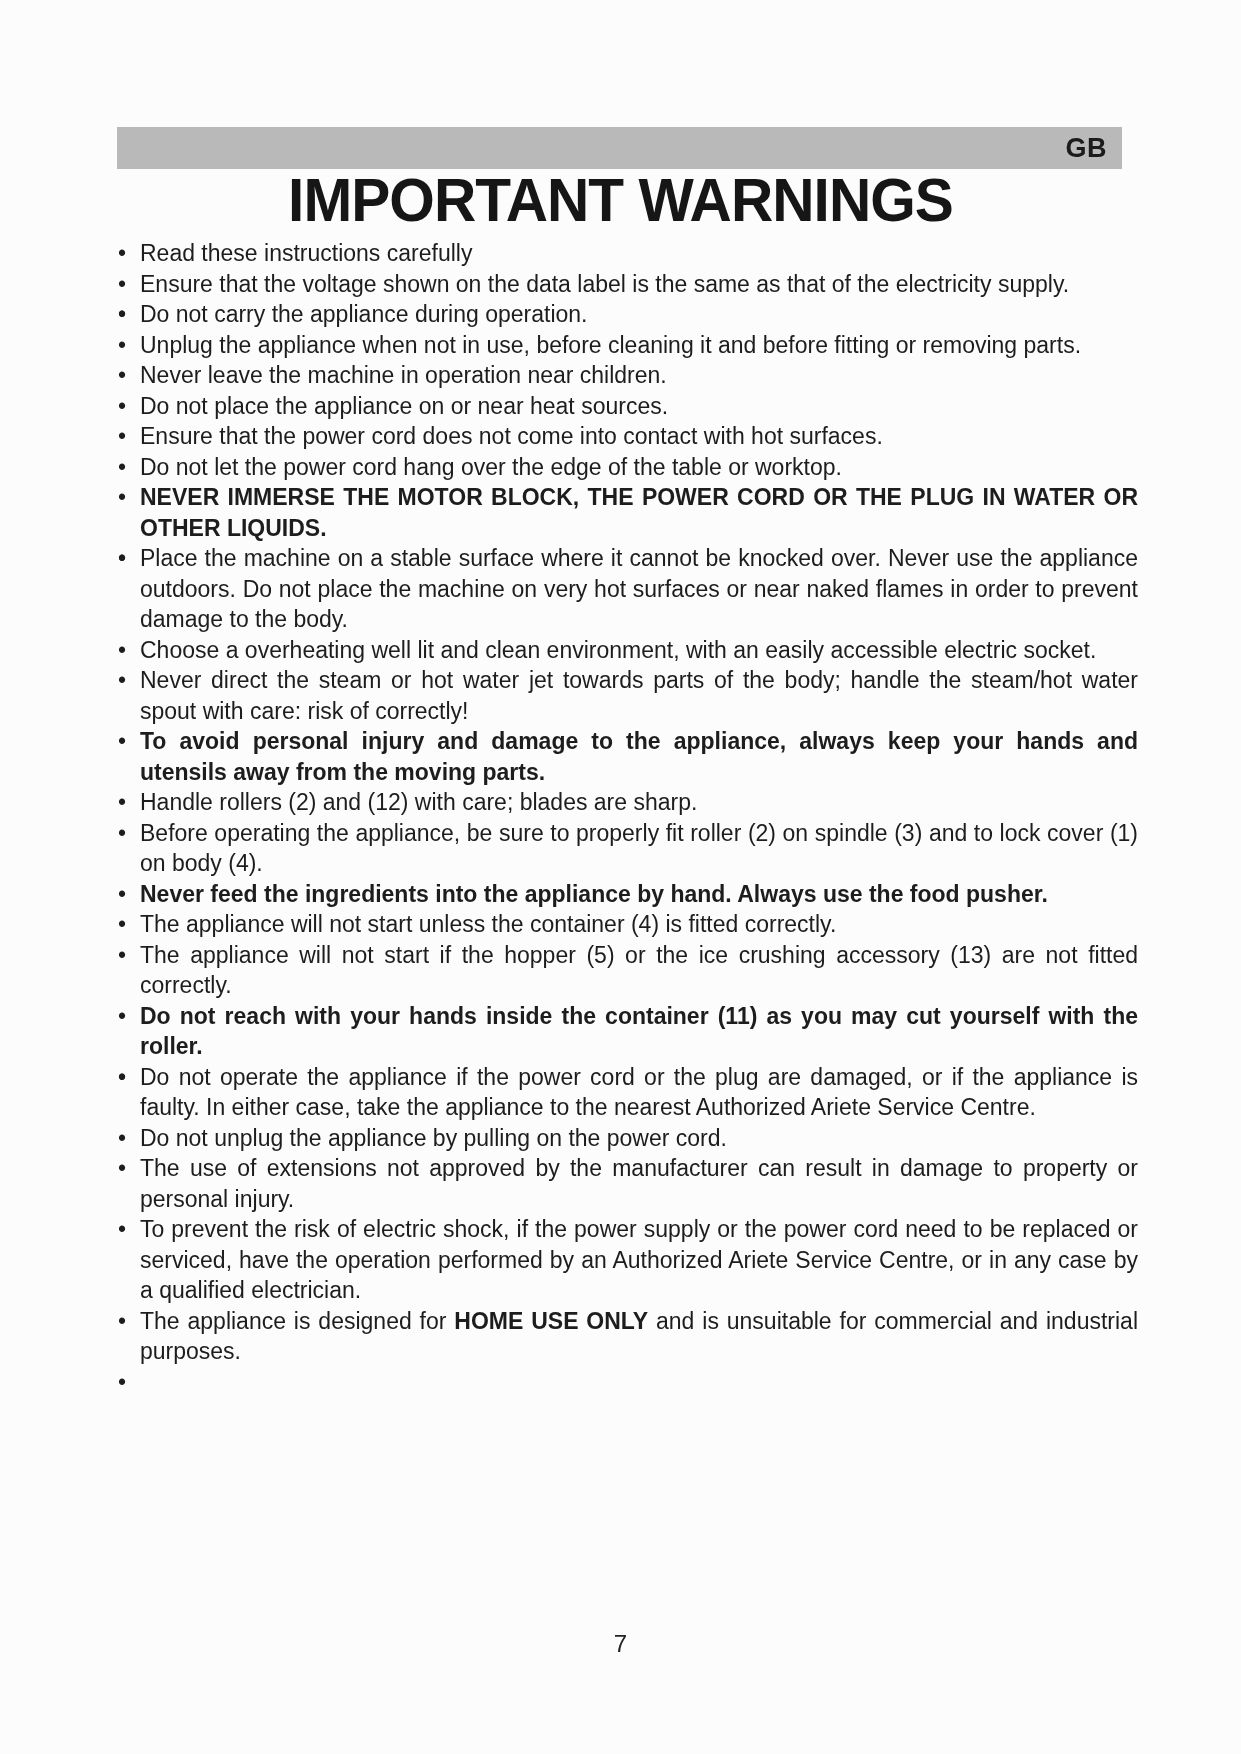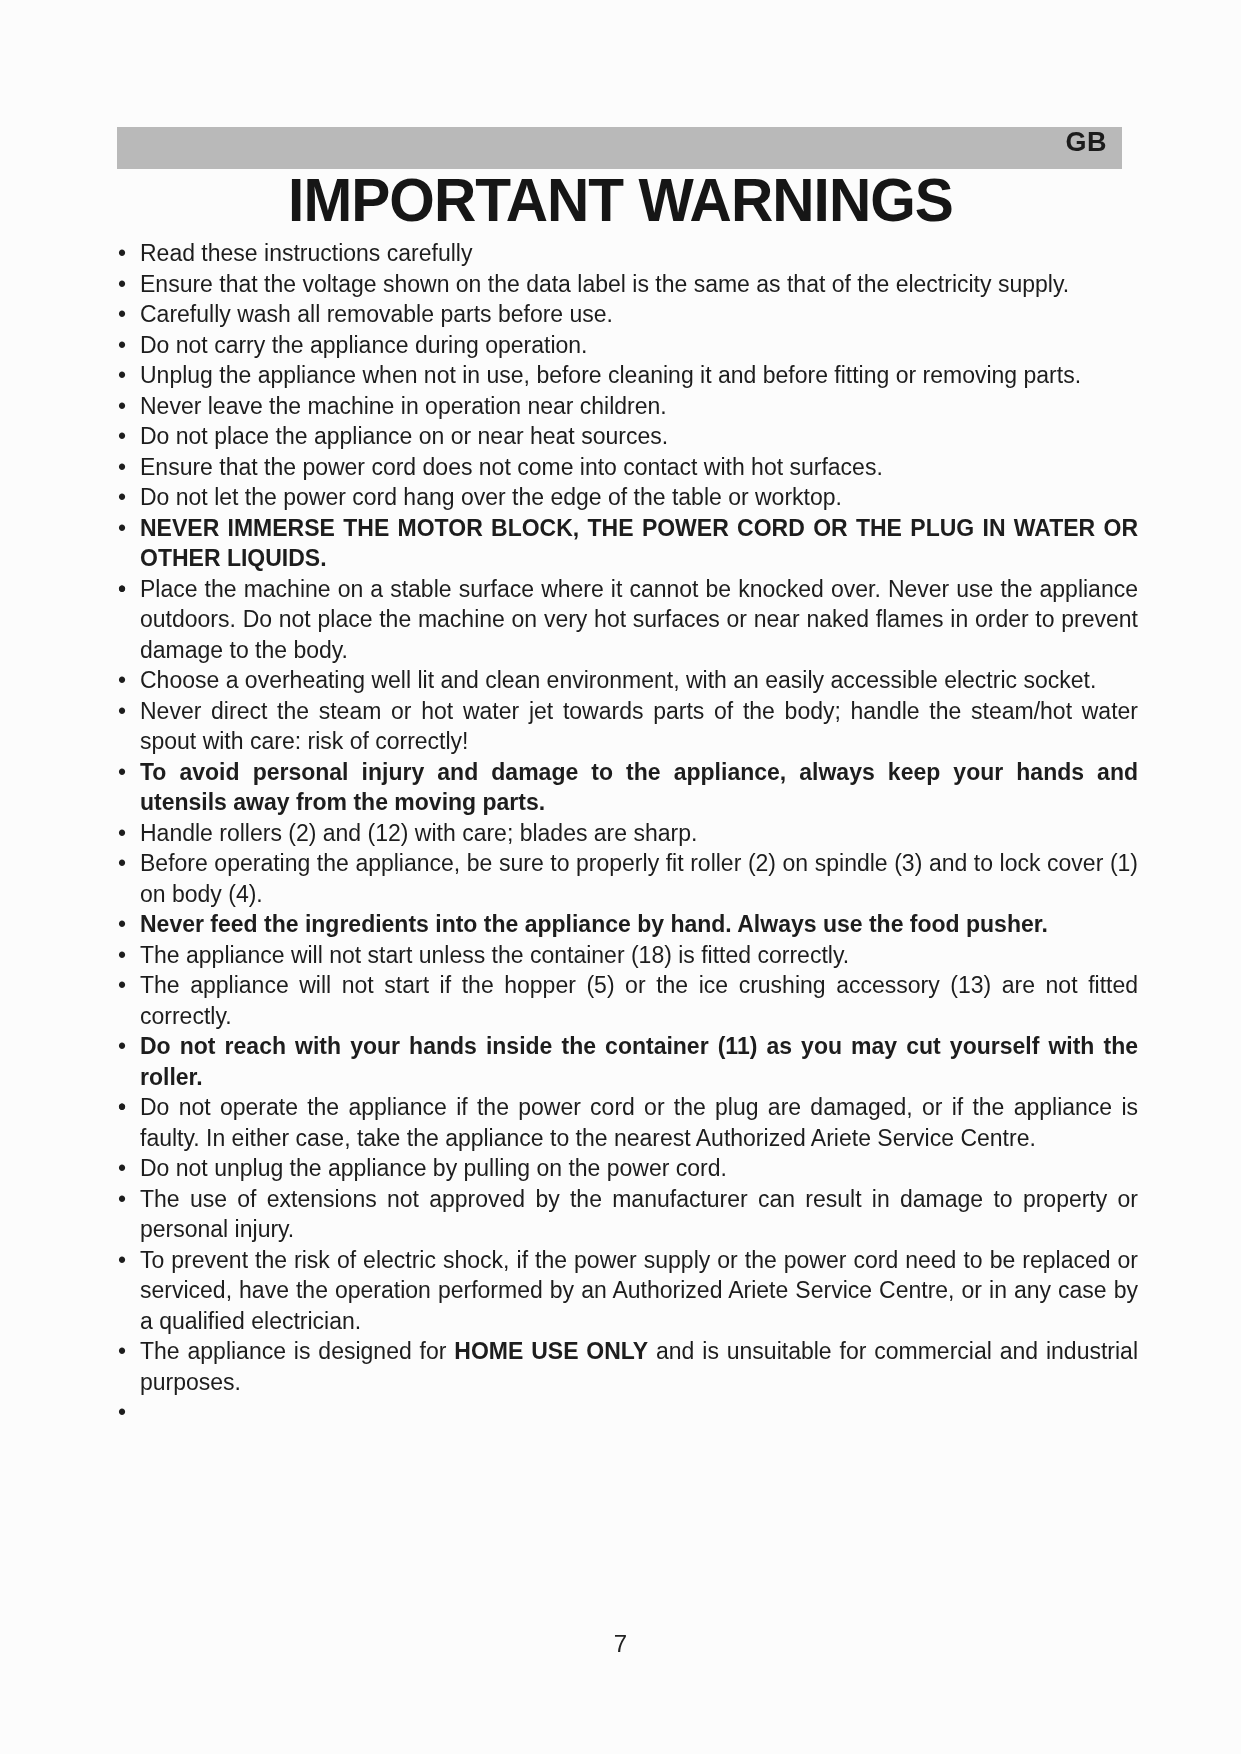--- a/index.html
+++ b/index.html
@@ -14,20 +14,21 @@
   }
   .page { position: absolute; inset: 0; }
   .header-bar {
     position: absolute;
     left: 117px;
     top: 127px;
     width: 1005px;
     height: 42px;
     background: #b9b9b9;
     display: flex;
+    align-items: center;
     justify-content: flex-end;
     padding-right: 15px;
     box-sizing: border-box;
   }
   .lang-label {
     font-weight: bold;
     font-size: 27px;
     color: #1b1b1b;
     letter-spacing: 0.5px;
   }
@@ -86,37 +87,37 @@
 
   <div class="header-bar" style="background: rgb(185, 185, 185);">
     <span class="lang-label">GB</span>
   </div>
 
   <h1 class="title">IMPORTANT WARNINGS</h1>
 
   <ul class="warnings">
       <li><span class="bullet">•</span><span>Read these instructions carefully</span></li>
       <li><span class="bullet">•</span><span>Ensure that the voltage shown on the data label is the same as that of the electricity sup­ply.</span></li>
-      <li><span class="bullet">•</span><span>Carefully wash all removable parts before use.</span></li>
+      <li><span class="bullet">•</span></li>
       <li><span class="bullet">•</span><span>Do not carry the appliance during operation.</span></li>
       <li><span class="bullet">•</span><span>Unplug the appliance when not in use, before cleaning it and before fitting or removing parts.</span></li>
       <li><span class="bullet">•</span><span>Never leave the machine in operation near children.</span></li>
       <li><span class="bullet">•</span><span>Do not place the appliance on or near heat sources.</span></li>
       <li><span class="bullet">•</span><span>Ensure that the power cord does not come into contact with hot surfaces.</span></li>
       <li><span class="bullet">•</span><span>Do not let the power cord hang over the edge of the table or worktop.</span></li>
       <li><span class="bullet">•</span><span class="b">NEVER IMMERSE THE MOTOR BLOCK, THE POWER CORD OR THE PLUG IN WA­TER OR OTHER LIQUIDS.</span></li>
       <li><span class="bullet">•</span></li>
       <li><span class="bullet">•</span><span>Place the machine on a stable surface where it cannot be knocked over. Never use the appliance outdoors. Do not place the machine on very hot surfaces or near naked flames in order to prevent damage to the body.</span></li>
       <li><span class="bullet">•</span><span>Choose a overheating well lit and clean environment, with an easily accessible electric sock­et.</span></li>
       <li><span class="bullet">•</span><span>Never direct the steam or hot water jet towards parts of the body; handle the steam/hot water spout with care: risk of correctly!</span></li>
       <li><span class="bullet">•</span><span class="b">To avoid personal injury and damage to the appliance, always keep your hands and utensils away from the moving parts.</span></li>
       <li><span class="bullet">•</span><span>Handle rollers (2) and (12) with care; blades are sharp.</span></li>
       <li><span class="bullet">•</span><span>Before operating the appliance, be sure to properly fit roller (2) on spindle (3) and to lock cover (1) on body (4).</span></li>
       <li><span class="bullet">•</span><span class="b">Never feed the ingredients into the appliance by hand. Always use the food pusher.</span></li>
-      <li><span class="bullet">•</span><span>The appliance will not start unless the container (18) is fitted correctly.</span></li>
+      <li><span class="bullet">•</span><span>The appliance will not start unless the container (4) is fitted correctly.</span></li>
       <li><span class="bullet">•</span><span>The appliance will not start if the hopper (5) or the ice crushing accessory (13) are not fitted correctly.</span></li>
       <li><span class="bullet">•</span><span class="b">Do not reach with your hands inside the container (11) as you may cut yourself with the roller.</span></li>
       <li><span class="bullet">•</span></li>
       <li><span class="bullet">•</span><span>Do not operate the appliance if the power cord or the plug are damaged, or if the appli­ance is faulty. In either case, take the appliance to the nearest Authorized Ariete Service Centre.</span></li>
       <li><span class="bullet">•</span><span>Do not unplug the appliance by pulling on the power cord.</span></li>
       <li><span class="bullet">•</span><span>The use of extensions not approved by the manufacturer can result in damage to property or personal injury.</span></li>
       <li><span class="bullet">•</span><span>To prevent the risk of electric shock, if the power supply or the power cord need to be re­placed or serviced, have the operation performed by an Authorized Ariete Service Centre, or in any case by a qualified electrician.</span></li>
       <li><span class="bullet">•</span><span>The appliance is designed for </span><span class="b">HOME USE ONLY</span><span> and is unsuitable for commercial and industrial purposes.</span></li>
       <li><span class="bullet">•</span></li>
     </ul>

